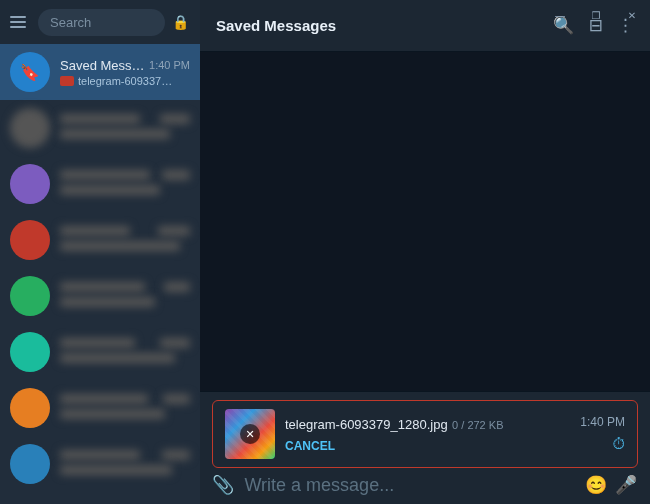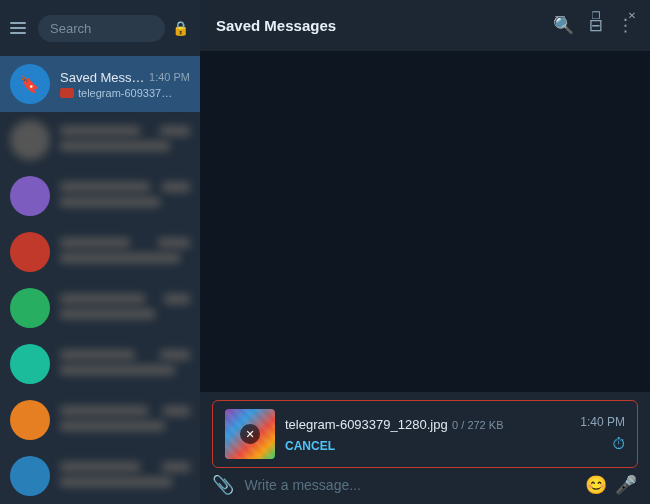--- a/index.html
+++ b/index.html
@@ -26,21 +26,21 @@
       background: #212d3b;
       display: flex;
       flex-direction: column;
       flex-shrink: 0;
     }
 
     .sidebar-header {
       display: flex;
       align-items: center;
       padding: 16px 10px;
-      height: 56px;
+      height: 44px;
       background: #1e2a37;
       gap: 8px;
     }
 
     .hamburger-icon {
       width: 20px;
       height: 20px;
       display: flex;
       flex-direction: column;
       justify-content: center;
@@ -320,21 +320,21 @@
       cursor: pointer;
       flex-shrink: 0;
     }
 
     .message-input {
       flex: 1;
       background: transparent;
       border: none;
       outline: none;
       color: #7dd3fc;
-      font-size: 14px;
+      font-size: 18px;
     }
     .message-input::placeholder { color: #5a7080; }
 
     .compose-right {
       display: flex;
       align-items: center;
       gap: 8px;
       flex-shrink: 0;
     }
 

